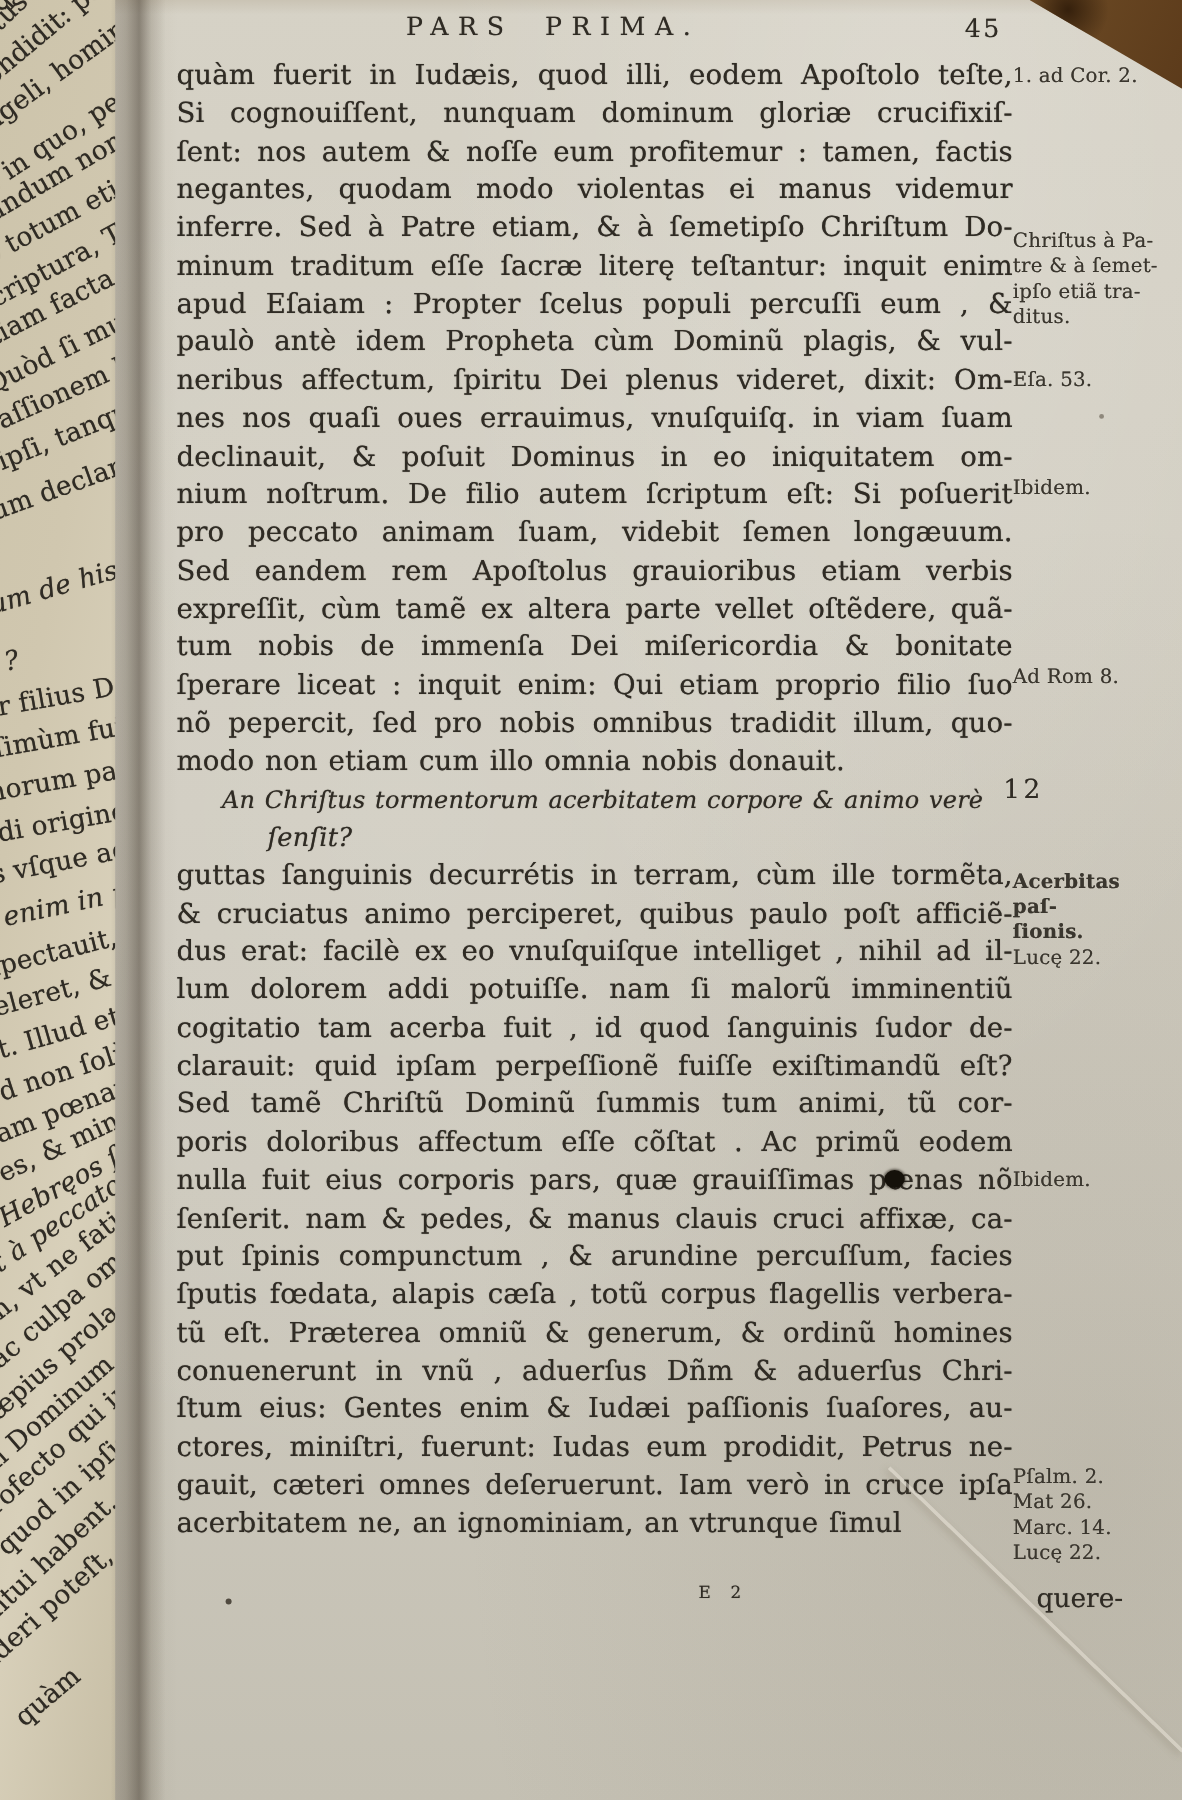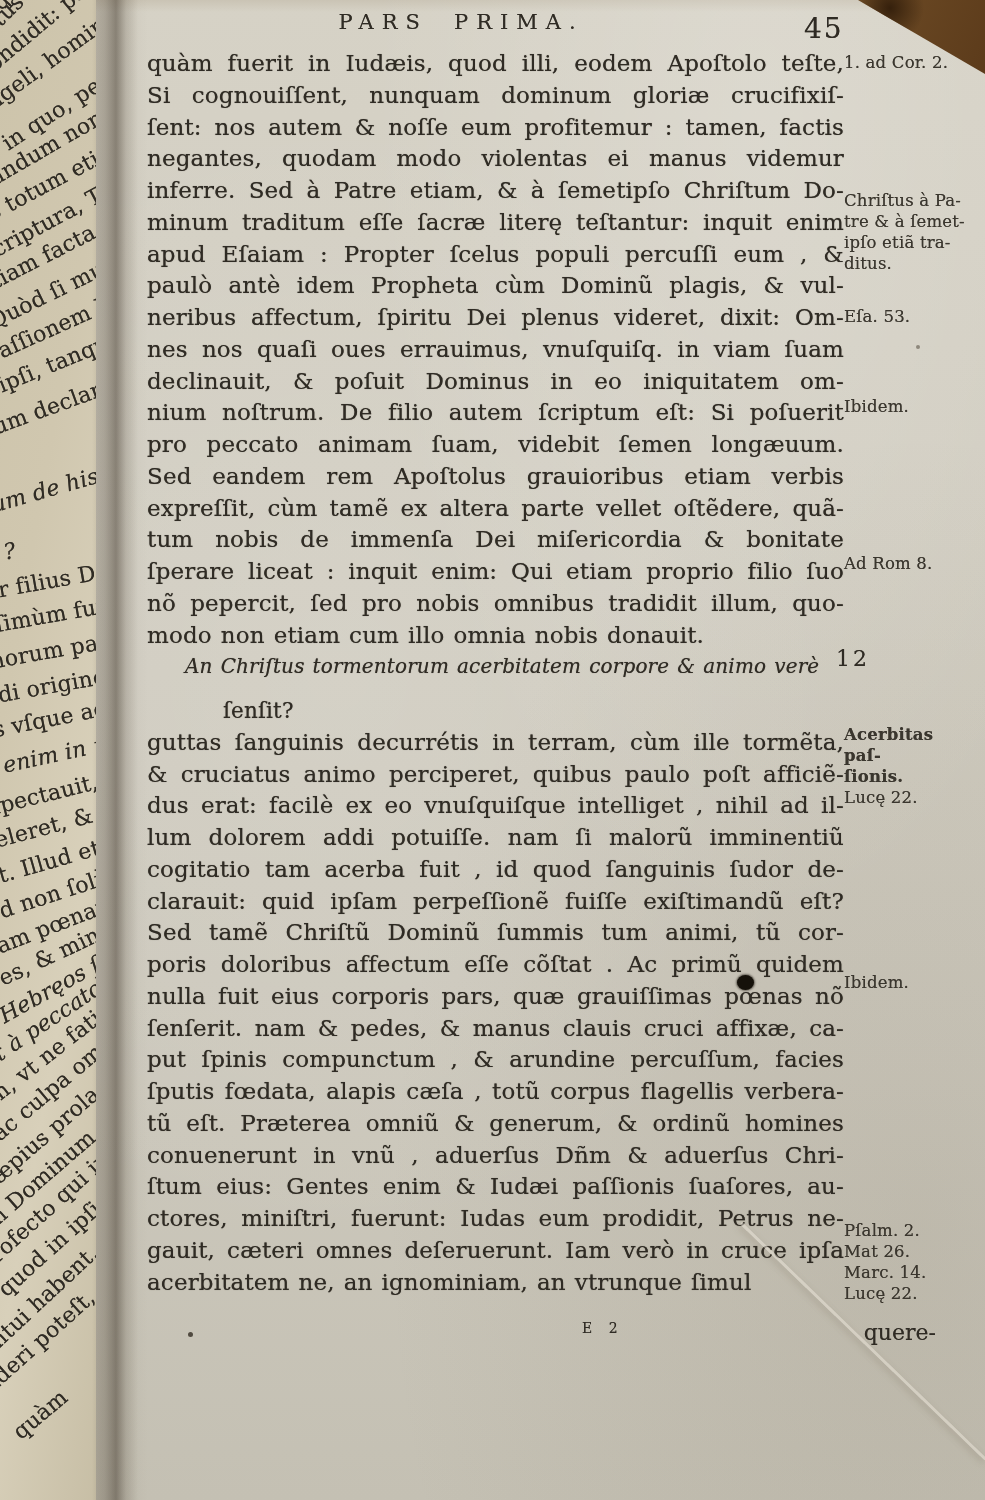--- a/index.html
+++ b/index.html
@@ -44,34 +44,34 @@
       linear-gradient(270deg,rgba(105,95,80,.22) 0px,rgba(105,95,80,.07) 20px,rgba(105,95,80,0) 40px),
       linear-gradient(180deg,rgba(140,120,88,.16) 0px,rgba(140,120,88,0) 12px),
       linear-gradient(180deg,#d6d2c6 0%,var(--paper) 38%,#ccc8bc 72%,var(--paper-dark) 100%);
   }
   .runhead{
     position:absolute;left:200px;top:10px;width:330px;text-align:center;
     font-size:21px;color:var(--ink);letter-spacing:.38em;word-spacing:.55em;
     text-shadow:0 0 .6px rgba(43,38,30,.6);
   }
   .pageno{
-    position:absolute;left:708px;top:12px;font-size:28px;color:var(--ink);
+    position:absolute;left:708px;top:12px;font-size:21px;color:var(--ink);
     letter-spacing:2px;text-shadow:0 0 .6px rgba(43,38,30,.6);
   }
   .textblock{
     position:absolute;left:51px;top:48px;width:697px;
     font-size:23px;color:var(--ink);word-spacing:1.5px;letter-spacing:.15px;
     text-shadow:0 0 .7px rgba(43,38,30,.7);
   }
   .tl{height:31.75px;line-height:31.75px;white-space:nowrap;}
   .tl.j{white-space:normal;text-align:justify;text-align-last:justify;overflow:hidden;}
   .tl.l{text-align:left;}
   .tl.i{white-space:normal;text-align:justify;text-align-last:justify;padding-left:22px;overflow:hidden;}
   .tl.q1{font-style:italic;font-size:20px;padding-left:38px;}
-  .tl.q2{font-size:21.5px;padding-left:76px;margin-top:12px;}
+  .tl.q2{font-style:italic;font-size:21.5px;padding-left:76px;}
   .mnote{
     position:absolute;left:748px;width:128px;font-size:16.5px;line-height:21px;
     color:var(--ink-soft);letter-spacing:.2px;text-shadow:0 0 .5px rgba(43,38,30,.6);
   }
   .mnote.mlarge{font-size:22px;letter-spacing:3px;left:740px;color:var(--ink);}
   .sig{
     position:absolute;left:486px;top:1320px;font-size:14px;color:var(--ink);
     word-spacing:12px;text-shadow:0 0 .6px rgba(43,38,30,.6);
   }
   .catch{
@@ -169,21 +169,21 @@
       <div class="tl l">modo non etiam cum illo omnia nobis donauit.</div>
       <div class="tl q1">An Chriſtus tormentorum acerbitatem corpore &amp; animo verè</div>
       <div class="tl q2">ſenſit?</div>
       <div class="tl j">guttas ſanguinis decurrétis in terram, cùm ille tormẽta,</div>
       <div class="tl j">&amp; cruciatus animo perciperet, quibus paulo poſt afficiẽ-</div>
       <div class="tl j">dus erat: facilè ex eo vnuſquiſque intelliget , nihil ad il-</div>
       <div class="tl j">lum dolorem addi potuiſſe. nam ſi malorũ imminentiũ</div>
       <div class="tl j">cogitatio tam acerba fuit , id quod ſanguinis ſudor de-</div>
       <div class="tl j">clarauit: quid ipſam perpeſſionẽ fuiſſe exiſtimandũ eſt?</div>
       <div class="tl j">Sed tamẽ Chriſtũ Dominũ ſummis tum animi, tũ cor-</div>
-      <div class="tl j">poris doloribus affectum eſſe cõſtat . Ac primũ quidem</div>
+      <div class="tl j">poris doloribus affectum eſſe cõſtat . Ac primũ eodem</div>
       <div class="tl j">nulla fuit eius corporis pars, quæ grauiſſimas pœnas nõ</div>
       <div class="tl j">ſenſerit. nam &amp; pedes, &amp; manus clauis cruci affixæ, ca-</div>
       <div class="tl j">put ſpinis compunctum , &amp; arundine percuſſum, facies</div>
       <div class="tl j">ſputis fœdata, alapis cæſa , totũ corpus flagellis verbera-</div>
       <div class="tl j">tũ eſt. Præterea omniũ &amp; generum, &amp; ordinũ homines</div>
       <div class="tl j">conuenerunt in vnũ , aduerſus Dñm &amp; aduerſus Chri-</div>
       <div class="tl j">ſtum eius: Gentes enim &amp; Iudæi paſſionis ſuaſores, au-</div>
       <div class="tl j">ctores, miniſtri, fuerunt: Iudas eum prodidit, Petrus ne-</div>
       <div class="tl j">gauit, cæteri omnes deſeruerunt. Iam verò in cruce ipſa</div>
       <div class="tl l">acerbitatem ne, an ignominiam, an vtrunque ſimul</div>

